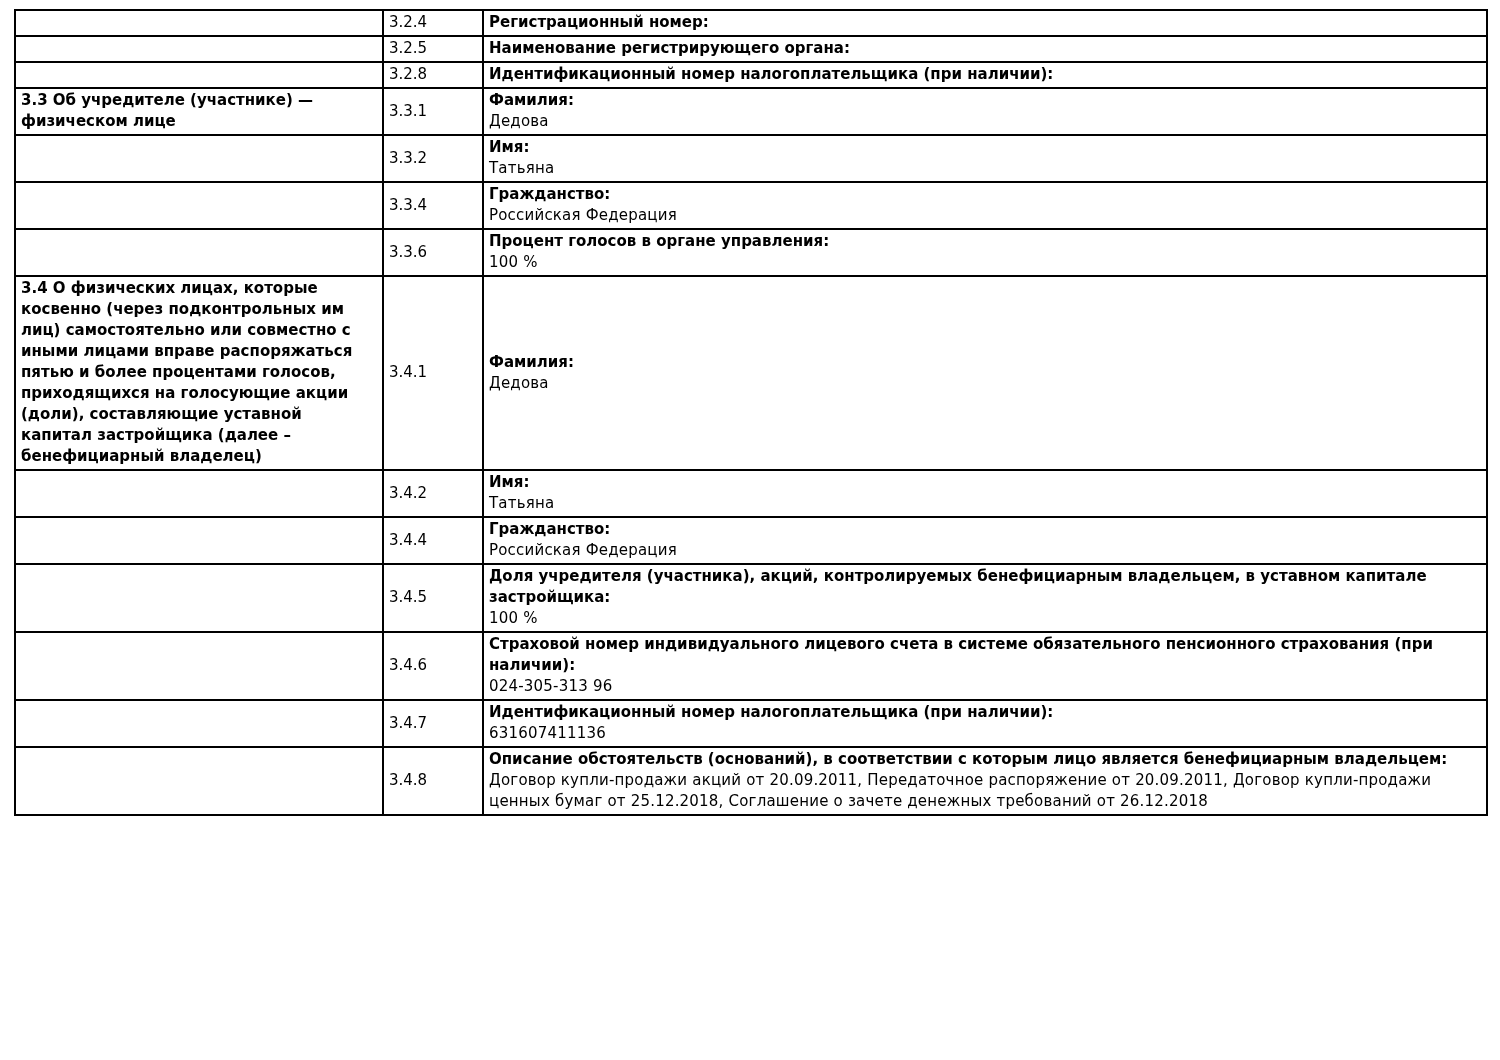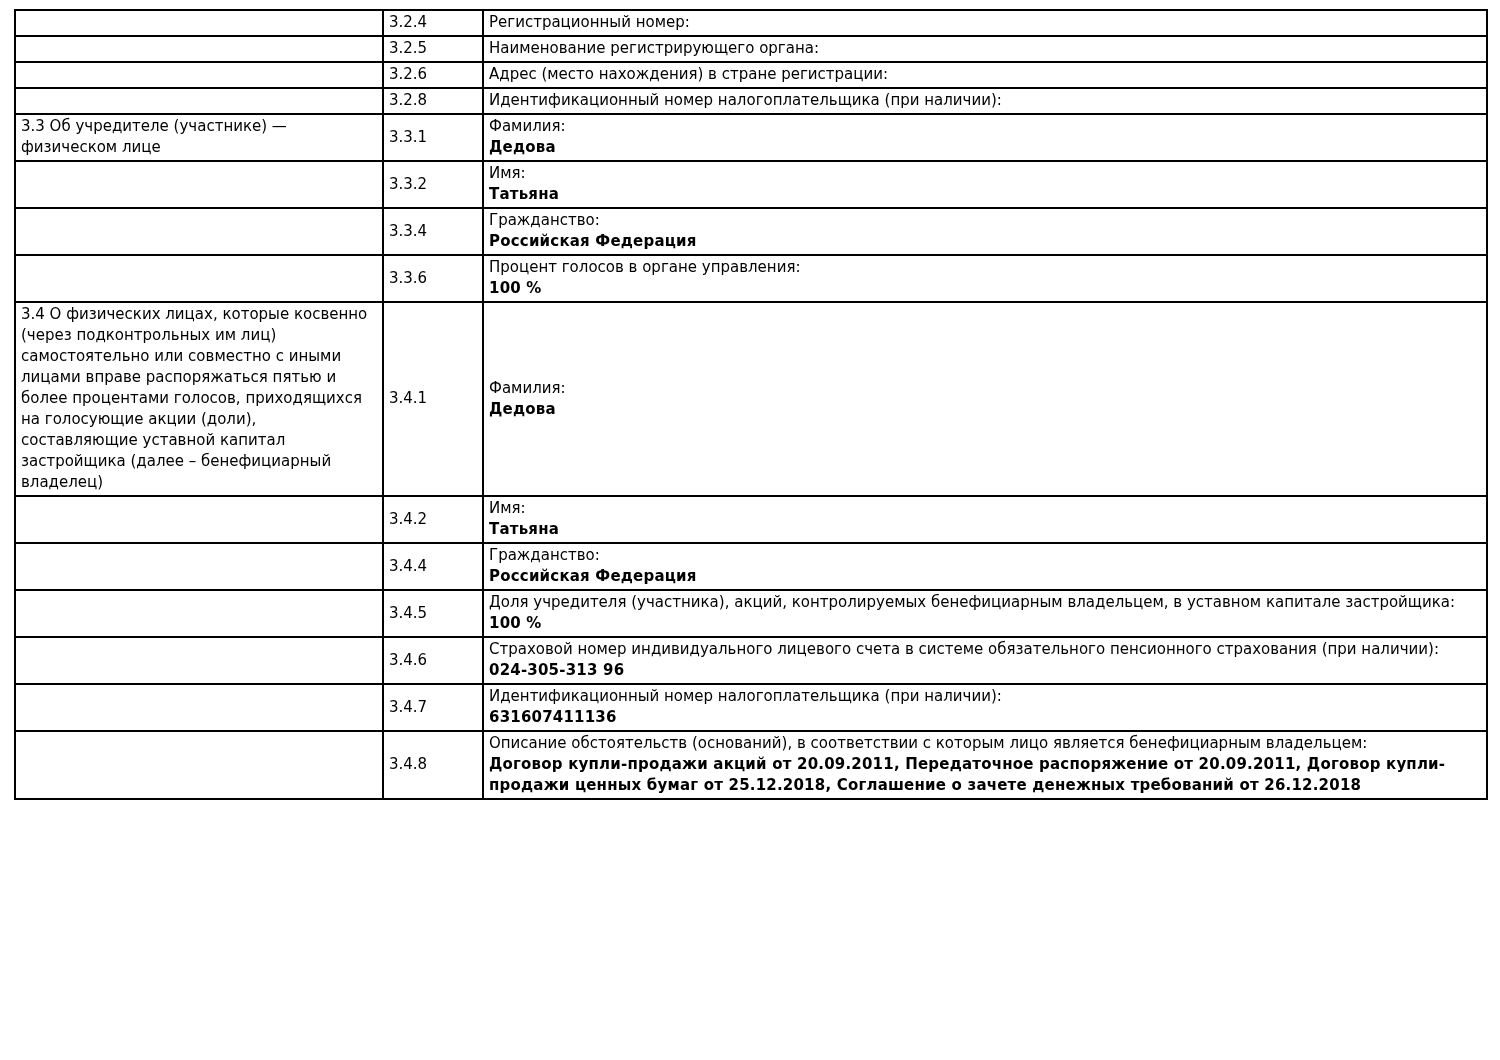--- a/index.html
+++ b/index.html
@@ -26,31 +26,32 @@
     border: 2px solid #000000;
     padding: 1px 5px 2px 5px;
     vertical-align: middle;
     line-height: 21px;
     overflow: hidden;
     word-wrap: break-word;
   }
   td.col-section {
     width: 368px;
     vertical-align: top;
+    font-weight: bold;
   }
   td.col-num {
     width: 100px;
     vertical-align: middle;
     margin-left: 38px;
   }
   td.col-content {
     vertical-align: middle;
   }
-  .field-label { font-weight: normal; }
-  .field-value { font-weight: bold; letter-spacing: 0.2px; }
+  .field-label { font-weight: bold; }
+  .field-value { font-weight: normal; letter-spacing: 0.2px; }
   .field-value:empty { display: none; }
 </style>
 </head>
 <body>
 
 <div class="page">
   <table class="decl">
     <colgroup>
       <col style="width:368px">
       <col style="width:100px">
@@ -77,32 +78,20 @@
     </td>
     <td class="col-num">
       <span>3.2.5</span>
     </td>
     <td class="col-content">
       <div class="field-label">Наименование регистрирующего органа:</div>
 
     </td>
   </tr>
 
-  <tr>
-    <td class="col-section">
-      <span></span>
-    </td>
-    <td class="col-num">
-      <span>3.2.6</span>
-    </td>
-    <td class="col-content">
-      <div class="field-label">Адрес (место нахождения) в стране регистрации:</div>
-
-    </td>
-  </tr>
 
 
   <tr>
     <td class="col-section">
       <span></span>
     </td>
     <td class="col-num">
       <span>3.2.8</span>
     </td>
     <td class="col-content">

